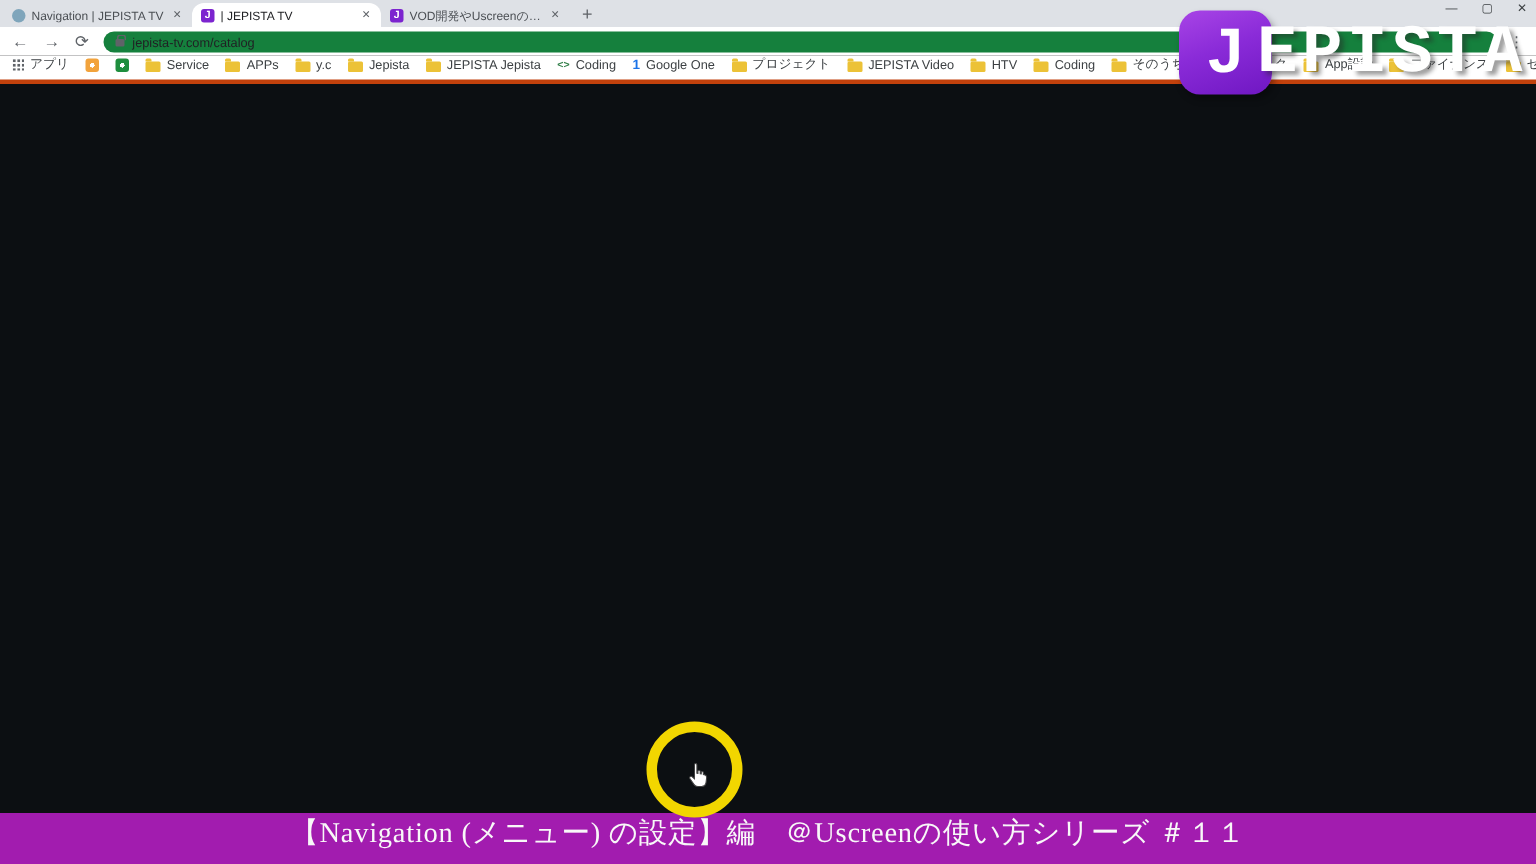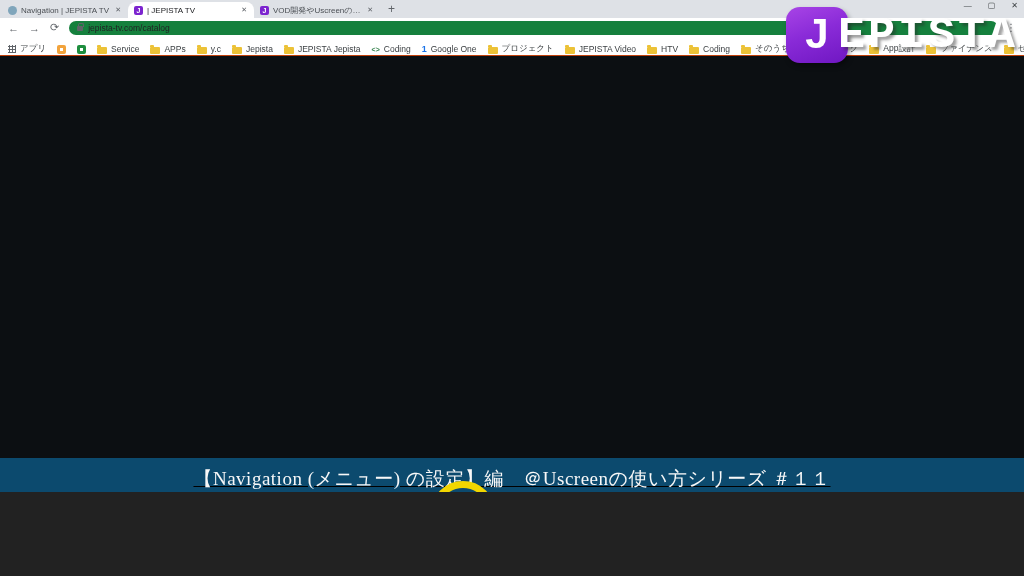--- a/index.html
+++ b/index.html
@@ -1,58 +1,58 @@
 <!DOCTYPE html>
 <html><head>
 <meta charset="utf-8">
 <style>
   * { margin:0; padding:0; box-sizing:border-box; }
   body { font-family:"Liberation Sans", sans-serif; background:#222; }
-  .screen { position:relative; width:1024px; height:492px; overflow:hidden; background:#0c0f12; }
+  .screen { position:relative; width:1024px; height:576px; overflow:hidden; background:#0c0f12; }
 
   
   .tabstrip { position:absolute; top:0; left:0; width:1024px; height:18px; background:#dee1e6; display:flex; align-items:flex-end; padding-left:2px; }
   .tab { display:flex; align-items:center; gap:4px; width:126px; height:16px; padding:0 6px; font-size:8px; color:#4b4f54; }
   .tab.active { background:#fff; border-radius:8px 8px 0 0; color:#202124;justify-content:flex-end; }
   .tab-label { flex:1; white-space:nowrap; overflow:hidden; text-overflow:ellipsis; }
   .tab-close { font-size:7px; color:#5f6368; padding:0 1px; }
   .fav-circle { width:9px; height:9px; border-radius:50%; background:#7fa5bb; flex:none; }
   .fav-j { width:9px; height:9px; border-radius:2px; background:#7c24cf; color:#fff; font-size:7px; font-weight:bold; display:flex; align-items:center; justify-content:center; flex:none; }
   .newtab-btn { font-size:12px; color:#5f6368; margin-left:8px; margin-bottom:2px; }
   .win-controls { position:absolute; top:1px; right:6px; display:flex; gap:16px; font-size:8px; color:#3c4043; }
 
   .toolbar { position:absolute; top:18px; left:0; width:1024px; height:19px; background:#fff; display:flex; align-items:center; padding:0 8px; }
   .nav-ic { font-size:11px; color:#5f6368; margin-right:10px; }
   .omnibox { flex:1; height:14px; background:#15803d; border-radius:7px; display:flex; align-items:center; padding:0 8px; gap:5px; }
   .lock { width:6px; height:5px; background:#5f6368; border-radius:1px; position:relative; margin-top:2px; flex:none; }
   .lock::before { content:""; position:absolute; top:-3px; left:1px; width:4px; height:3px; border:1px solid #5f6368; border-bottom:none; border-radius:2px 2px 0 0; }
   .url-text { font-size:8.5px; color:#202124; }
   .menu-dots { font-size:10px; color:#5f6368; margin-left:8px; }
 
-  .bookmarksbar { position:absolute; top:37px; left:0; width:1024px; height:19px; background:#fff; border-bottom:1px solid #c2410c; display:flex; align-items:flex-end; padding:0 8px; gap:11px; overflow:hidden; }
+  .bookmarksbar { position:absolute; top:37px; left:0; width:1024px; height:19px; background:#fff; border-bottom:3px solid #c2410c; display:flex; align-items:flex-start; padding:0 8px; gap:11px; overflow:hidden; }
   .bm-item { display:flex; align-items:center; gap:4px; font-size:8.5px; color:#3c4043; white-space:nowrap; flex:none; }
   .bm-ic { display:inline-block; flex:none; }
   .bm-ic.apps-grid { width:8px; height:8px; background-image:radial-gradient(circle, #5f6368 1px, transparent 1.2px); background-size:3px 3px; }
   .bm-ic.orange-app { width:9px; height:9px; border-radius:2px; background:radial-gradient(circle at 50% 50%, #fff 1.5px, #f2a33c 1.6px); }
   .bm-ic.green-app { width:9px; height:9px; border-radius:2px; background:radial-gradient(circle at 50% 50%, #fff 1.5px, #1e8e3e 1.6px); }
   .bm-ic.folder { width:10px; height:7px; background:#ecc237; border-radius:1px; position:relative; margin-top:2px; }
   .bm-ic.folder::before { content:""; position:absolute; top:-2px; left:0; width:4px; height:2px; background:#ecc237; border-radius:1px 1px 0 0; }
   .bm-ic.code { font-size:7px; font-weight:bold; color:#2e7d46; width:auto; }
   .bm-ic.google-one { font-size:9px; font-weight:bold; color:#1a73e8; width:auto; }
 
   
   .page { position:absolute; top:57px; left:0; width:1024px; height:485px; background:#0c0f12; }
   .copyright { position:absolute; left:173px; top:507px; font-size:9px; color:#8b9095; }
   .footer-links { position:absolute; top:510px; left:0; width:1024px; text-align:center; transform:translateX(-9px); }
   .footer-link { font-size:9.5px; color:#d2d4d6; margin:0 8px; text-decoration:none; }
   .social { position:absolute; top:507px; left:804px; display:flex; gap:14px; }
   .soc-ic { width:12px; height:12px; background:#fff; border-radius:3px; display:flex; align-items:center; justify-content:center; }
 
   
-  .caption-bar { position:absolute; bottom:0; left:0; width:1024px; height:34px; background:#0c4a6e; display:flex; align-items:flex-end; justify-content:center;text-decoration:underline; }
+  .caption-bar { position:absolute; bottom:0; left:0; width:1024px; height:34px; background:#a21caf; display:flex; align-items:flex-start; justify-content:center; }
   .caption-text { font-family:"Liberation Serif", serif; font-size:19px; color:#f8f8f8; letter-spacing:0.5px; }
 
   
   .logo-overlay { position:absolute; top:5px; left:786px; width:238px; height:60px; display:flex; align-items:center; z-index:50; pointer-events:none; }
   .logo-tile { width:62px; height:56px; border-radius:14px; background:linear-gradient(160deg, #a844e6 0%, #8a2bd8 45%, #6f17c2 100%); color:#fff; font-size:42px; font-weight:bold; display:flex; align-items:center; justify-content:center; box-shadow:2px 3px 5px rgba(0,0,0,0.35); }
   .logo-tile span { margin-top:-3px; }
   .logo-letters { font-size:45px; font-weight:800; color:#fff; letter-spacing:3px; margin-left:-10px; font-family:Liberation Mono, monospace; text-shadow:3px 3px 3px rgba(40,40,40,0.45); }
 
   .highlight-circle { position:absolute; left:431px; top:481px; width:64px; height:64px; border:7px solid #f2d600; border-radius:50%; z-index:60; }
   .cursor { position:absolute; left:458px; top:508px; z-index:61; }

